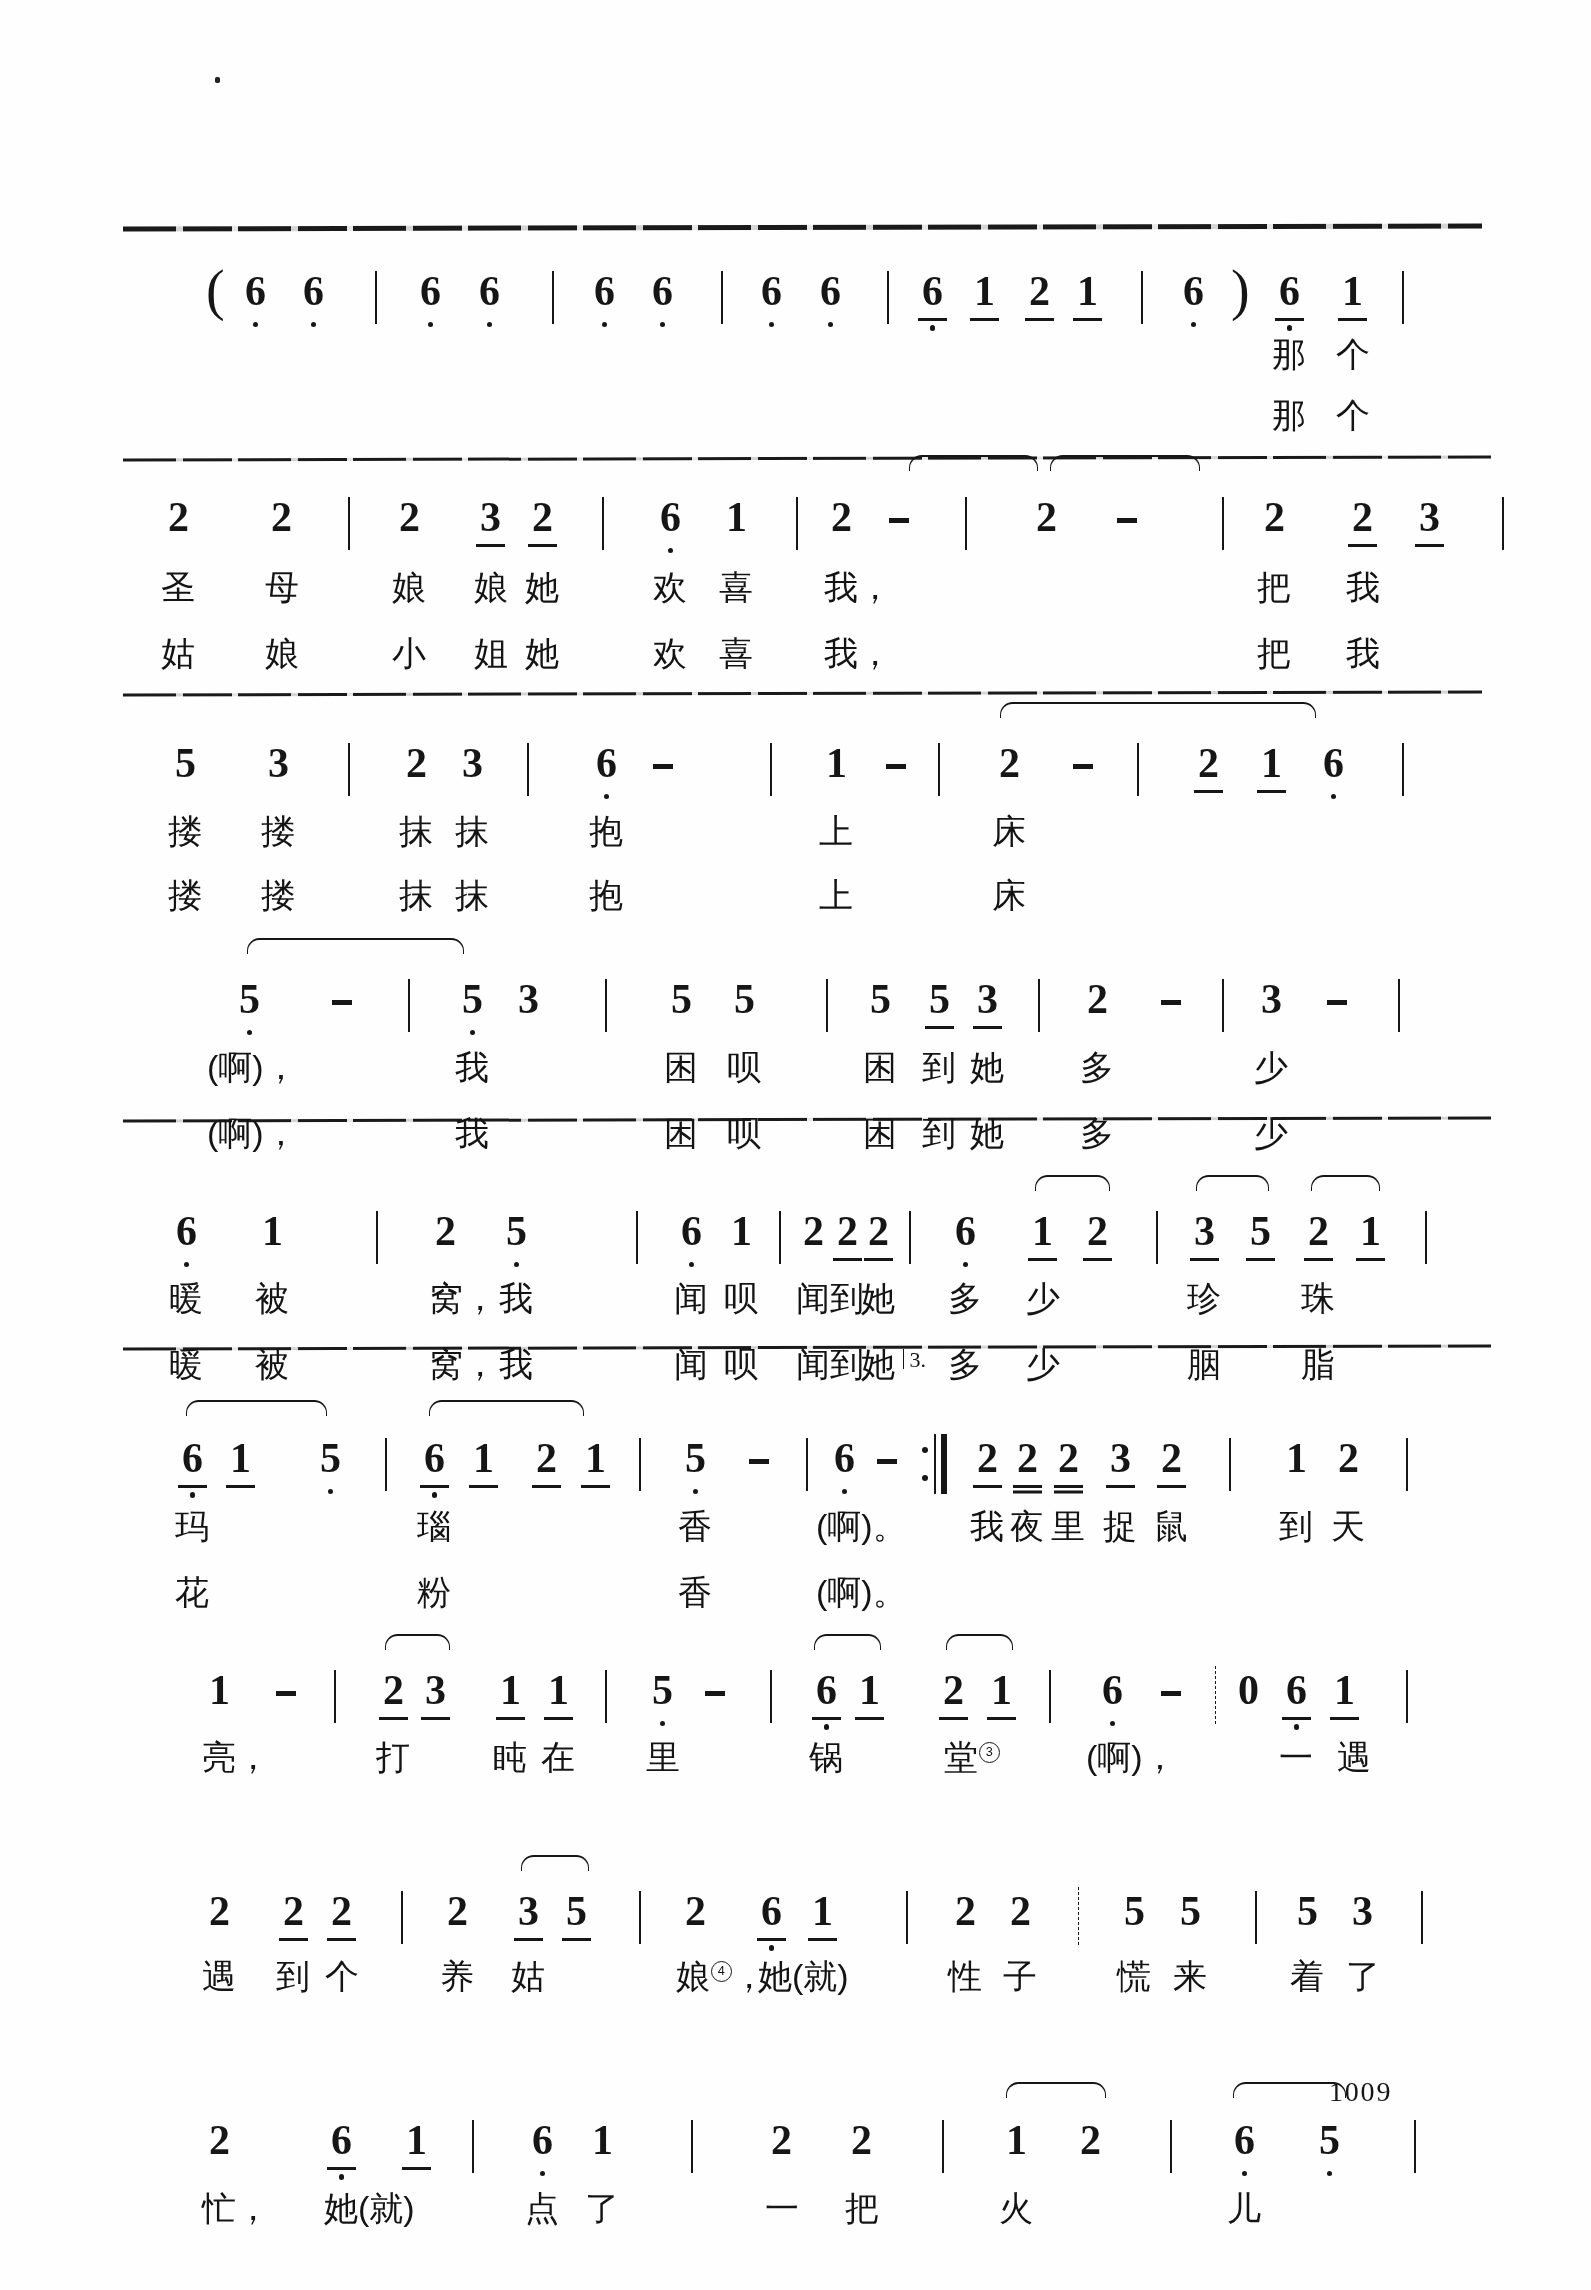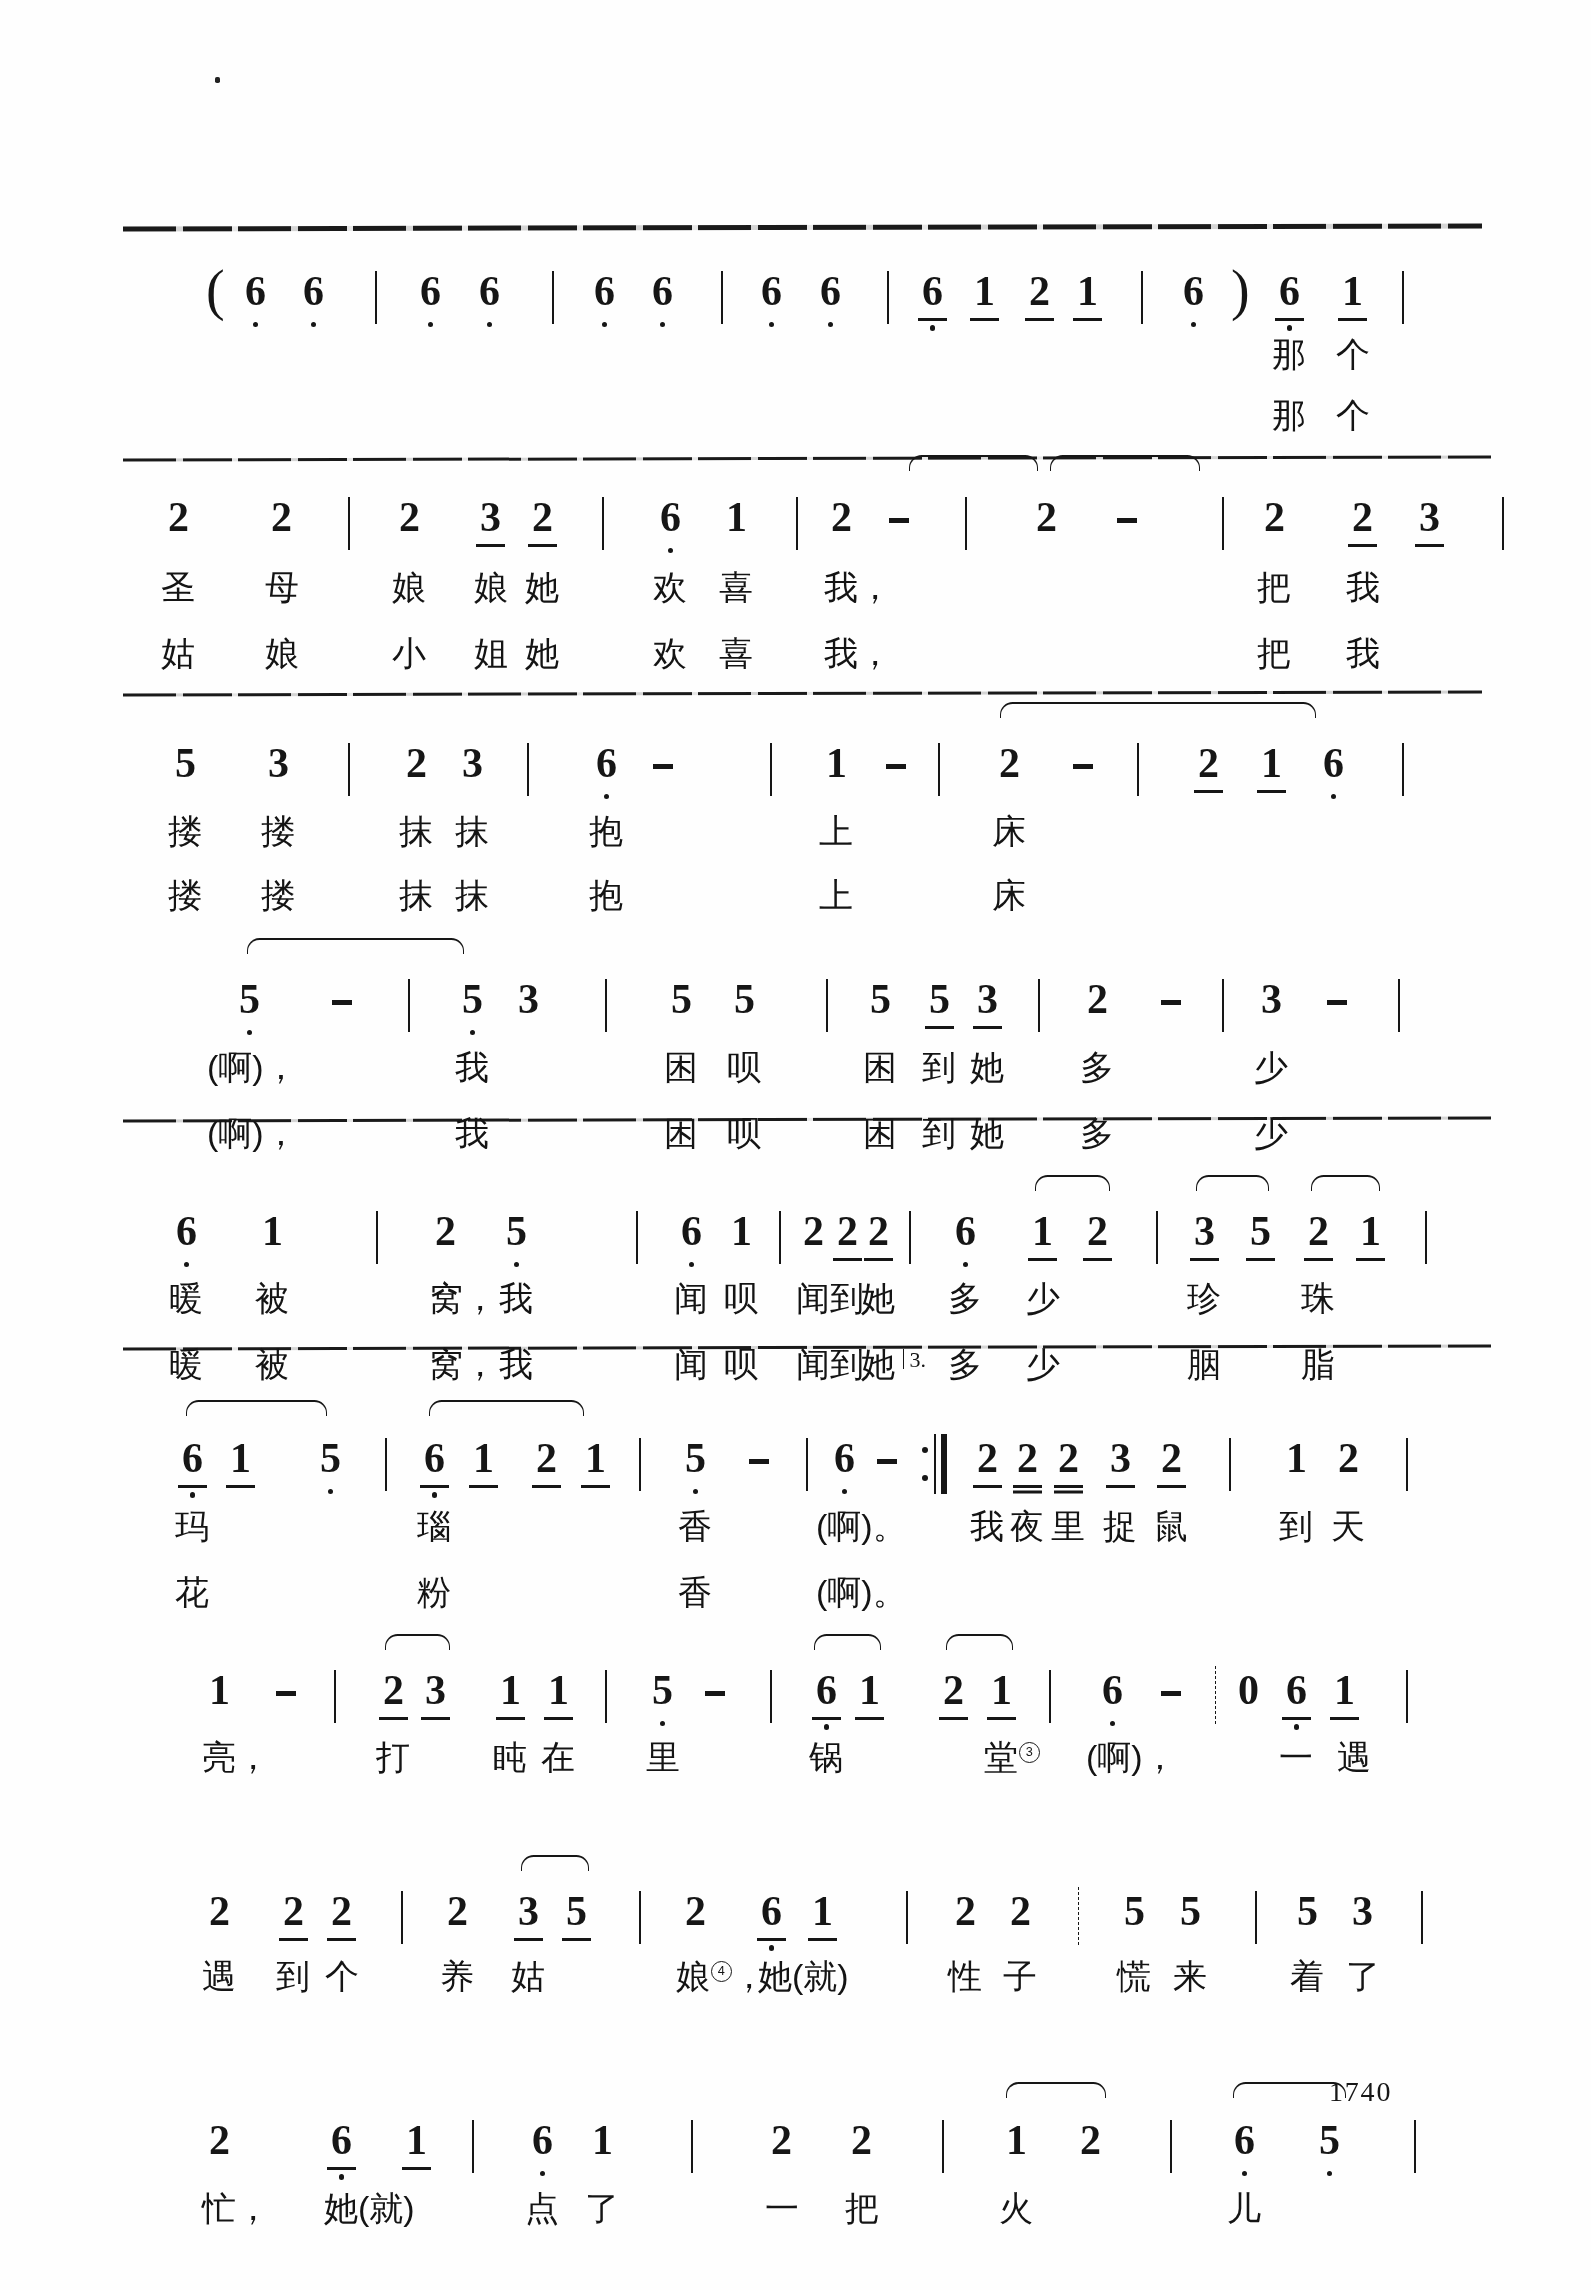--- a/index.html
+++ b/index.html
@@ -31,21 +31,21 @@
   .lyr .sup{display:inline-block;width:19px;height:19px;border:1.8px solid #161616;border-radius:50%;
             font-style:normal;font-size:12.7px;line-height:19px;text-align:center;vertical-align:12.7px;margin-left:0.9px;}
   .pageno{position:absolute;font-family:"Liberation Serif", serif;font-size:28px;letter-spacing:1.8px;}
   .speck{position:absolute;width:4.5px;height:6.4px;background:#222;border-radius:1.8px;}
 </style>
 </head>
 <body>
 
 <div class="page" id="score">
   <div class="speck" style="left:215px;top:77px;"></div>
-  <div class="pageno" style="left:1329px;top:2076px;">1740</div>
+  <div class="pageno" style="left:1329px;top:2076px;">1009</div>
 <div class="rule" style="width: 1359px; height: 4.5px; left: 123px; top: 225px;"></div>
     <div class="rule" style="width: 1368px; height: 2.7px; left: 123px; top: 457px;"></div>
     <div class="rule" style="width: 1359px; height: 2.7px; left: 123px; top: 692px;"></div>
     <div class="rule" style="width: 1368px; height: 2.7px; left: 123px; top: 1118px;"></div>
     <div class="rule" style="width: 1368px; height: 2.7px; left: 123px; top: 1346px;"></div>
     <div class="par" style="left: 206px; top: 260px;">(</div>
     <div class="tok dot" style="left: 240px; top: 269px;">6</div>
     <div class="tok dot" style="left: 298px; top: 269px;">6</div>
     <div class="bar" style="left: 375px; top: 271px;"></div>
     <div class="tok dot" style="left: 415px; top: 269px;">6</div>
@@ -306,21 +306,21 @@
     <div class="bar" style="left: 1406px; top: 1670px;"></div>
     <div class="arc" style="width: 63px; left: 385px; top: 1634px;"></div>
     <div class="arc" style="width: 65px; left: 814px; top: 1634px;"></div>
     <div class="arc" style="width: 65px; left: 946px; top: 1634px;"></div>
     <div class="lyr" style="left: 202px; top: 1738px;"><span>亮，</span></div>
     <div class="lyr" style="left: 376px; top: 1738px;"><span>打</span></div>
     <div class="lyr" style="left: 493px; top: 1738px;"><span>盹</span></div>
     <div class="lyr" style="left: 541px; top: 1738px;"><span>在</span></div>
     <div class="lyr" style="left: 646px; top: 1738px;"><span>里</span></div>
     <div class="lyr" style="left: 809px; top: 1738px;"><span>锅</span></div>
-    <div class="lyr" style="left: 984px; top: 1738px;"><span>堂</span><i class="sup">3</i></div>
+    <div class="lyr" style="left: 944px; top: 1738px;"><span>堂</span><i class="sup">3</i></div>
     <div class="lyr" style="left: 1086px; top: 1738px;"><span>(啊)，</span></div>
     <div class="lyr" style="left: 1279px; top: 1738px;"><span>一</span></div>
     <div class="lyr" style="left: 1337px; top: 1738px;"><span>遇</span></div>
     <div class="tok" style="left: 204px; top: 1889px;">2</div>
     <div class="tok u" style="left: 278px; top: 1889px;">2</div>
     <div class="tok u" style="left: 326px; top: 1889px;">2</div>
     <div class="bar" style="left: 401px; top: 1891px;"></div>
     <div class="tok" style="left: 442px; top: 1889px;">2</div>
     <div class="tok u" style="left: 513px; top: 1889px;">3</div>
     <div class="tok u" style="left: 561px; top: 1889px;">5</div>

